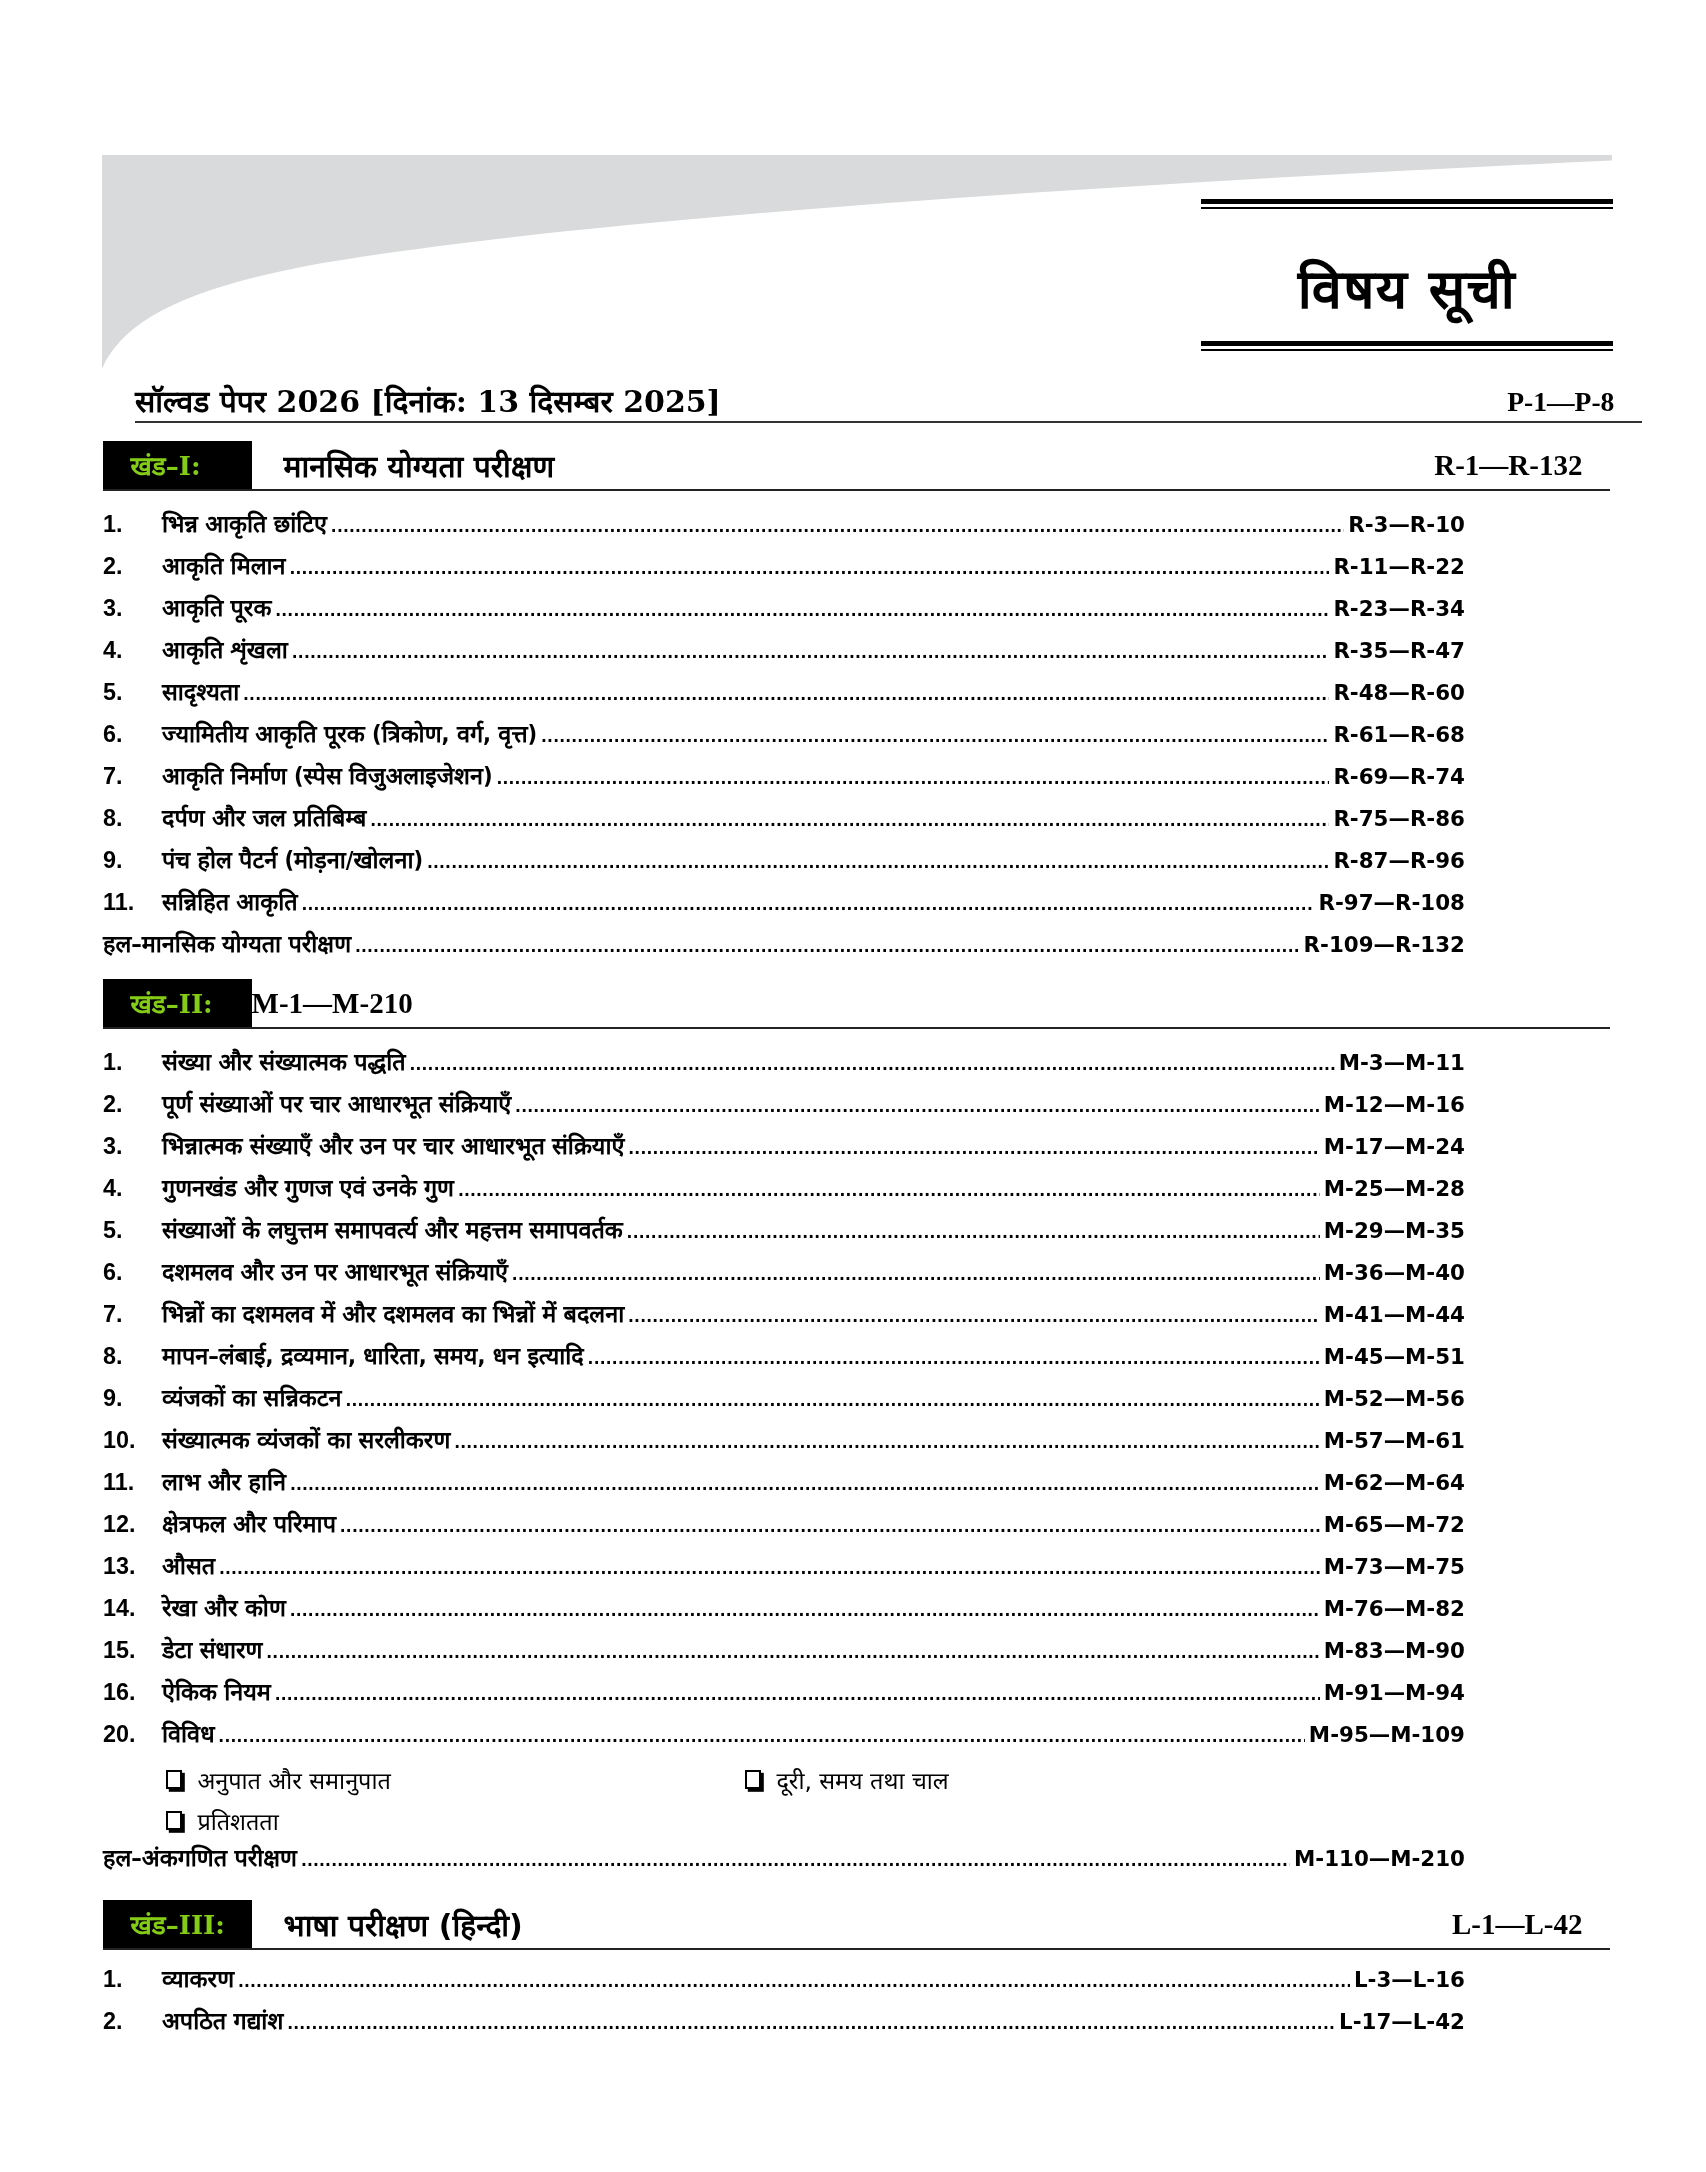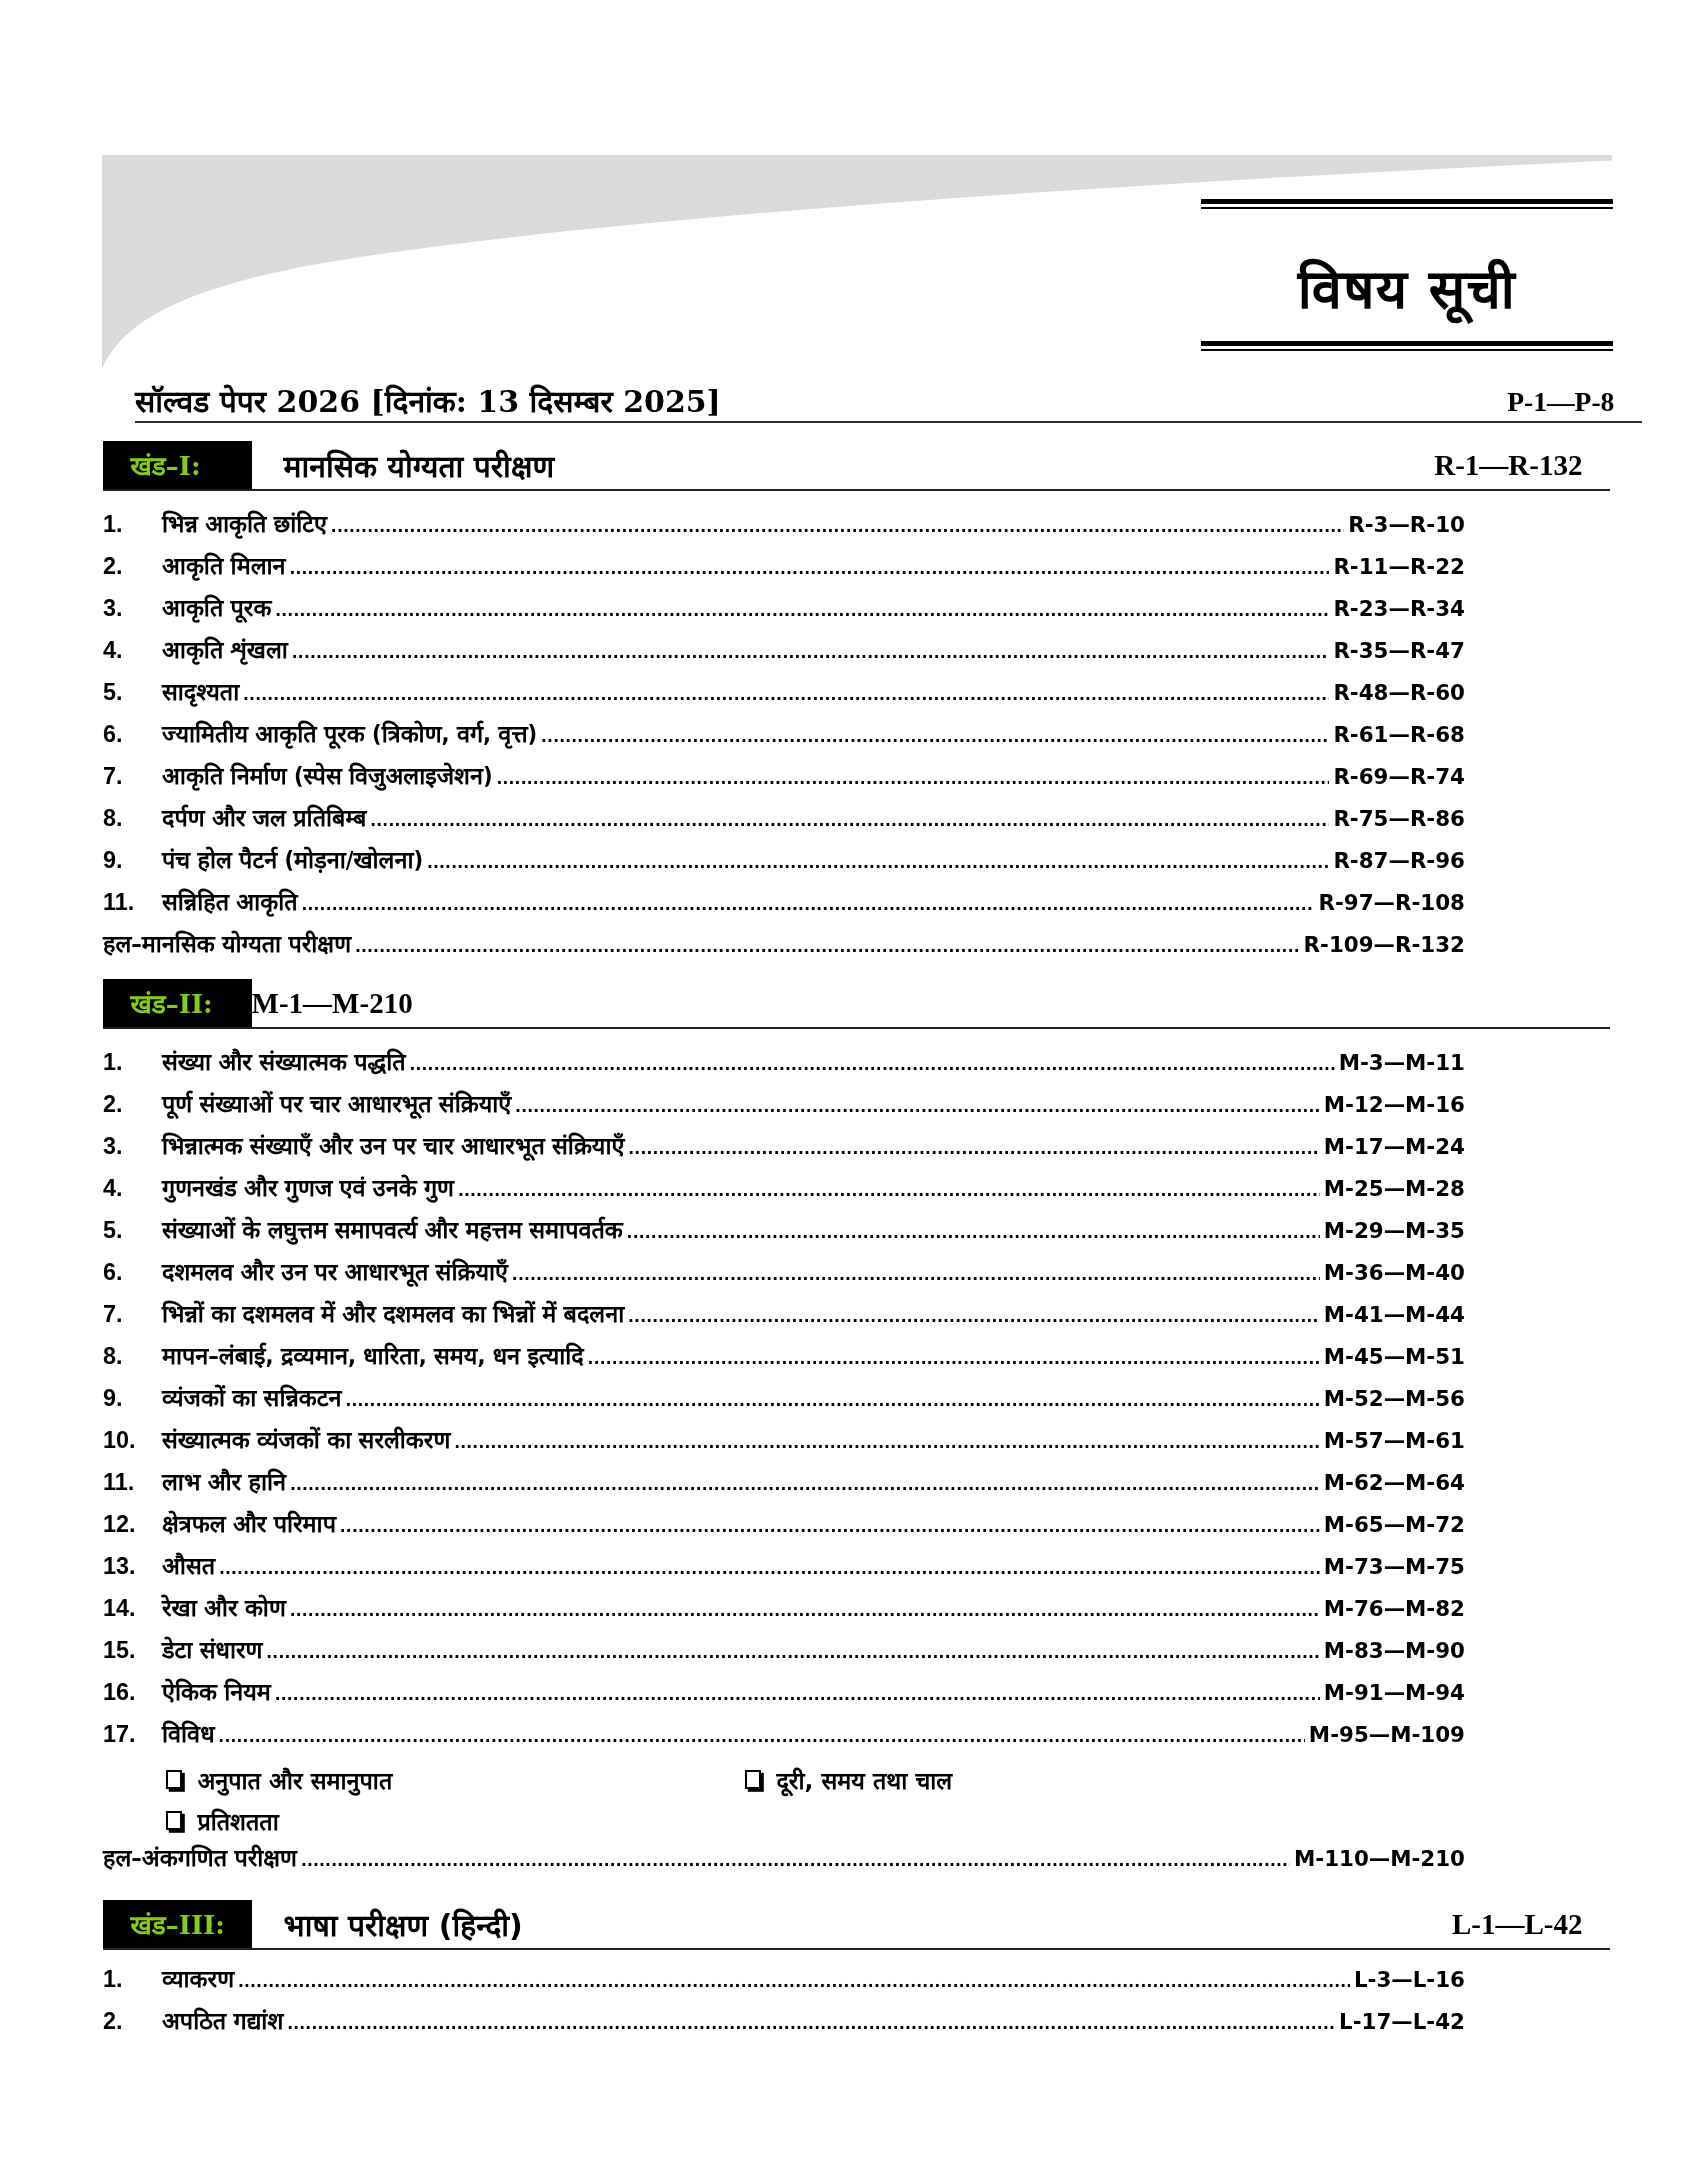--- a/index.html
+++ b/index.html
@@ -59,21 +59,21 @@
     flex: 1; overflow: hidden; white-space: nowrap; margin: 0 4.1px; color: #000;
     font-family: "Liberation Sans", sans-serif; letter-spacing: 0.7px; font-size: 19.3px;
   }
   .toc-item .dots::after { content: "..........................................................................................................................................................................................................................................................................."; }
   .toc-item .pages {
     flex: none; font-family: "DejaVu Sans", sans-serif; font-size: 21.4px; font-weight: bold; white-space: nowrap;
   }
 
   .sub-grid {
     display: grid; grid-template-columns: 579px 483px; padding-left: 63px;
-    font-size: 23.4px; font-weight: bold; row-gap: 0;
+    font-size: 23.4px; font-weight: normal; row-gap: 0;
   }
   .sub-item { display: flex; align-items: center; height: 41px; }
   .checkbox-icon {
     display: inline-block; width: 12.4px; height: 15px; border: 2.1px solid #000;
     box-shadow: 2.8px 2.8px 0 #000; margin-right: 15px; background: #fff;
   }
 </style>
 </head>
 <body>
 
@@ -264,21 +264,21 @@
       <span class="dots"></span>
       <span class="pages">M-83—M-90</span>
     </div>
   <div class="toc-item">
       <span class="num">16.</span>
       <span class="label">ऐकिक नियम</span>
       <span class="dots"></span>
       <span class="pages">M-91—M-94</span>
     </div>
   <div class="toc-item">
-      <span class="num">17.</span>
+      <span class="num">20.</span>
       <span class="label">विविध</span>
       <span class="dots"></span>
       <span class="pages">M-95—M-109</span>
     </div>
 
   <div class="sub-grid">
     <div class="sub-item">
         <span class="checkbox-icon"></span>
         <span>अनुपात और समानुपात</span>
       </div>

